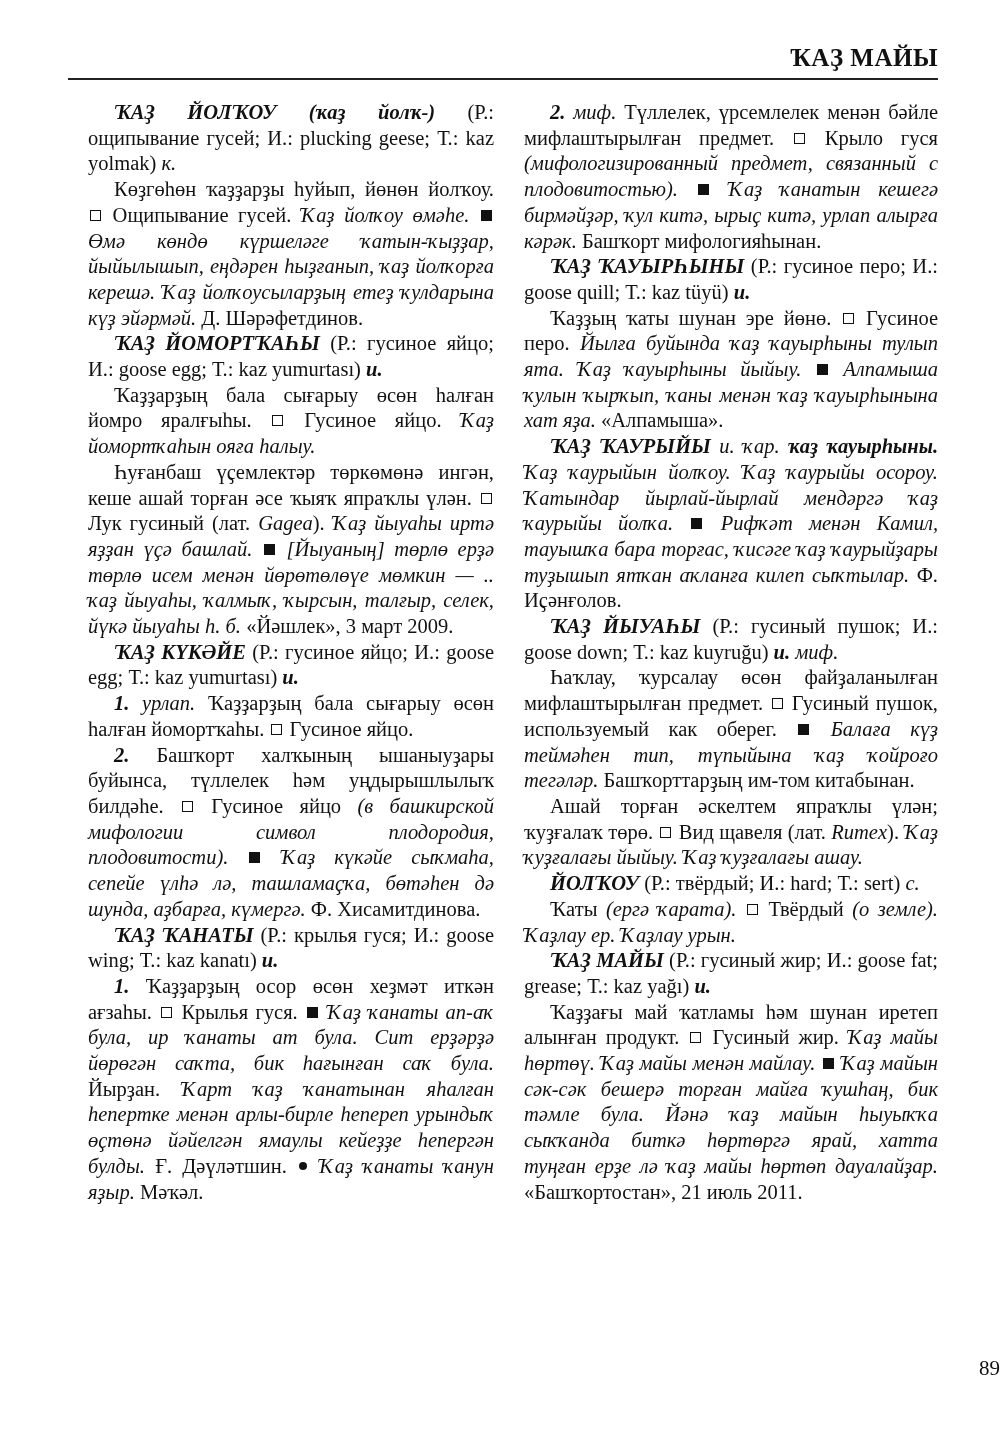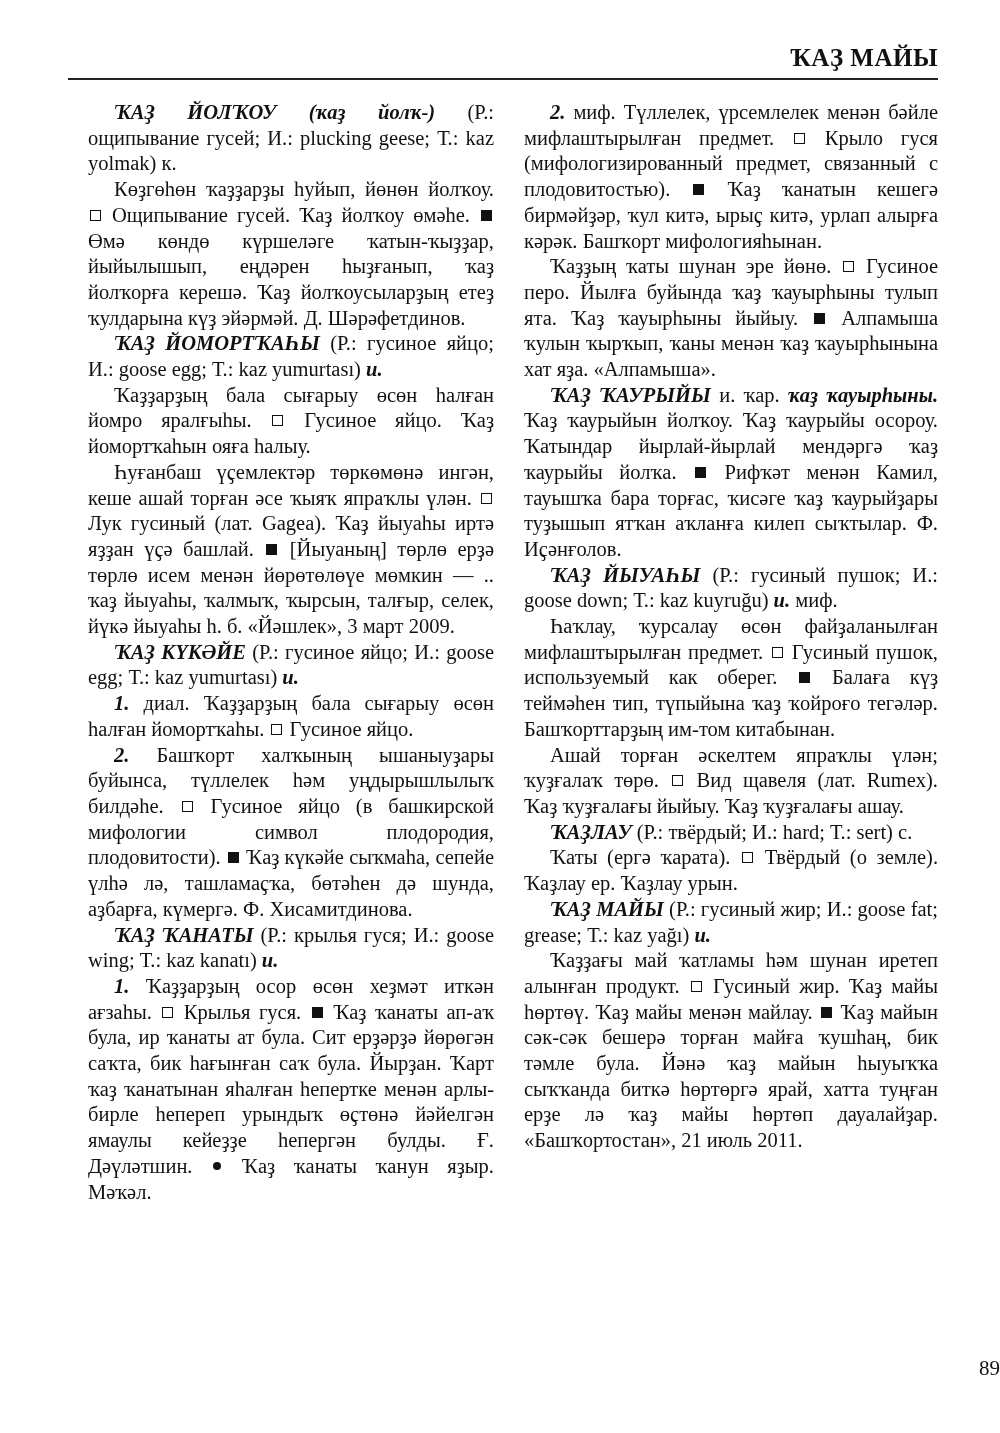--- a/index.html
+++ b/index.html
@@ -20,21 +20,21 @@
   .col {
     position: absolute; top: 100px;
     font-family: "Liberation Serif", serif;
     font-size: 20.5px; line-height: 25.7px;
     text-align: justify; hyphens: manual;
   }
   .col-left { left: 88px; width: 406px; }
   .col-right { left: 524px; width: 414px; }
   .para { margin: 0; text-indent: 26px; }
   .seg-b { font-weight: bold; font-style: italic; }
-  .seg-i { }
+  .seg-i { font-style: italic; }
   .seg-bi { font-weight: bold; font-style: italic; }
   .mk { display: inline-block; width: 11px; height: 11px; vertical-align: 1px; margin: 0 2px; box-sizing: border-box; }
   .mk-open { border: 1.5px solid #111; background: transparent; }
   .mk-filled { background: #111; }
   .mk-dot { width: 8px; height: 8px; border-radius: 50%; background: #111; vertical-align: 3px; }
   .page-number {
     position: absolute; top: 1356px; left: 0; width: 1000px; text-align: right;
     font-family: "Liberation Serif", serif; font-size: 21px;
   }
 </style>
@@ -44,31 +44,32 @@
 <div class="running-head">ҠАҘ МАЙЫ</div>
 <div class="head-rule"></div>
 
 <div class="col col-left">
     <p class="para"><span class="seg-b">ҠАҘ ЙОЛҠОУ (ҡаҙ йолҡ-)</span><span> (Р.: ощипывание гусей; И.: plucking geese; Т.: kaz yolmak) </span><span class="seg-i">к.</span></p>
     <p class="para"><span>Көҙгөһөн ҡаҙҙарҙы һуйып, йөнөн йолҡоу. </span><span class="mk mk-open"></span><span> Ощипывание гусей. </span><span class="seg-i">Ҡаҙ йолҡоу өмәһе. </span><span class="mk mk-filled"></span><span class="seg-i"> Өмә көндө күршеләге ҡатын-ҡыҙҙар, йыйылышып, еңдәрен һыҙғанып, ҡаҙ йолҡорға керешә. Ҡаҙ йолҡоусыларҙың етеҙ ҡулдарына күҙ эйәрмәй.</span><span> Д. Шәрәфетдинов.</span></p>
     <p class="para"><span class="seg-b">ҠАҘ ЙОМОРТҠАҺЫ</span><span> (Р.: гусиное яйцо; И.: goose egg; Т.: kaz yumurtası) </span><span class="seg-bi">и.</span></p>
     <p class="para"><span>Ҡаҙҙарҙың бала сығарыу өсөн һалған йомро яралғыһы. </span><span class="mk mk-open"></span><span> Гусиное яйцо. </span><span class="seg-i">Ҡаҙ йомортҡаһын ояға һалыу.</span></p>
     <p class="para"><span>Һуғанбаш үҫемлектәр төркөмөнә ингән, кеше ашай торған әсе ҡыяҡ япраҡлы үлән. </span><span class="mk mk-open"></span><span> Лук гусиный (лат. </span><span class="seg-i">Gagea</span><span>). </span><span class="seg-i">Ҡаҙ йыуаһы иртә яҙҙан үҫә башлай. </span><span class="mk mk-filled"></span><span class="seg-i"> [Йыуаның] төрлө ерҙә төрлө исем менән йөрөтөлөүе мөмкин — .. ҡаҙ йыуаһы, ҡалмыҡ, ҡырсын, талғыр, селек, йүкә йыуаһы һ. б.</span><span> «Йәшлек», 3 март 2009.</span></p>
     <p class="para"><span class="seg-b">ҠАҘ КҮКӘЙЕ</span><span> (Р.: гусиное яйцо; И.: goose egg; Т.: kaz yumurtası) </span><span class="seg-bi">и.</span></p>
-    <p class="para"><span class="seg-b">1.</span><span class="seg-i"> диал.</span><span> Ҡаҙҙарҙың бала сығарыу өсөн һалған йомортҡаһы. </span><span class="mk mk-open"></span><span> Гусиное яйцо.</span></p>
+    <p class="para"><span class="seg-b">1.</span><span class="seg-i"> урлап.</span><span> Ҡаҙҙарҙың бала сығарыу өсөн һалған йомортҡаһы. </span><span class="mk mk-open"></span><span> Гусиное яйцо.</span></p>
     <p class="para"><span class="seg-b">2.</span><span> Башҡорт халҡының ышаныуҙары буйынса, түллелек һәм уңдырышлылыҡ билдәһе. </span><span class="mk mk-open"></span><span> Гусиное яйцо </span><span class="seg-i">(в башкирской мифологии символ плодородия, плодовитости). </span><span class="mk mk-filled"></span><span class="seg-i"> Ҡаҙ күкәйе сыҡмаһа, сепейе үлһә лә, ташламаҫҡа, бөтәһен дә шунда, аҙбарға, күмергә.</span><span> Ф. Хисамитдинова.</span></p>
     <p class="para"><span class="seg-b">ҠАҘ ҠАНАТЫ</span><span> (Р.: крылья гуся; И.: goose wing; Т.: kaz kanatı) </span><span class="seg-bi">и.</span></p>
     <p class="para"><span class="seg-b">1.</span><span> Ҡаҙҙарҙың осор өсөн хеҙмәт иткән ағзаһы. </span><span class="mk mk-open"></span><span> Крылья гуся. </span><span class="mk mk-filled"></span><span class="seg-i"> Ҡаҙ ҡанаты ап-аҡ була, ир ҡанаты ат була. Сит ерҙәрҙә йөрөгән саҡта, бик һағынған саҡ була.</span><span> Йырҙан. </span><span class="seg-i">Ҡарт ҡаҙ ҡанатынан яһалған һепертке менән арлы-бирле һепереп урындыҡ өҫтөнә йәйелгән ямаулы кейеҙҙе һепергән булды.</span><span> Ғ. Дәүләтшин. </span><span class="mk mk-dot"></span><span class="seg-i"> Ҡаҙ ҡанаты ҡанун яҙыр.</span><span> Мәҡәл.</span></p>
   </div>
 <div class="col col-right">
     <p class="para"><span class="seg-b">2.</span><span class="seg-i"> миф.</span><span> Түллелек, үрсемлелек менән бәйле мифлаштырылған предмет. </span><span class="mk mk-open"></span><span> Крыло гуся </span><span class="seg-i">(мифологизированный предмет, связанный с плодовитостью). </span><span class="mk mk-filled"></span><span class="seg-i"> Ҡаҙ ҡанатын кешегә бирмәйҙәр, ҡул китә, ырыҫ китә, урлап алырға кәрәк.</span><span> Башҡорт мифологияһынан.</span></p>
+    <p class="para"><span class="seg-b">ҠАҘ ҠАУЫРҺЫНЫ</span><span> (Р.: гусиное перо; И.: goose quill; Т.: kaz tüyü) </span><span class="seg-bi">и.</span></p>
     <p class="para"><span>Ҡаҙҙың ҡаты шунан эре йөнө. </span><span class="mk mk-open"></span><span> Гусиное перо. </span><span class="seg-i">Йылға буйында ҡаҙ ҡауырһыны тулып ята. Ҡаҙ ҡауырһыны йыйыу. </span><span class="mk mk-filled"></span><span class="seg-i"> Алпамыша ҡулын ҡырҡып, ҡаны менән ҡаҙ ҡауырһынына хат яҙа.</span><span> «Алпамыша».</span></p>
     <p class="para"><span class="seg-b">ҠАҘ ҠАУРЫЙЫ</span><span class="seg-i"> и. ҡар.</span><span class="seg-b"> ҡаҙ ҡауырһыны.</span><span class="seg-i"> Ҡаҙ ҡаурыйын йолҡоу. Ҡаҙ ҡаурыйы осороу. Ҡатындар йырлай-йырлай мендәргә ҡаҙ ҡаурыйы йолҡа. </span><span class="mk mk-filled"></span><span class="seg-i"> Рифҡәт менән Камил, тауышҡа бара торғас, ҡисәге ҡаҙ ҡаурыйҙары туҙышып ятҡан аҡланға килеп сыҡтылар.</span><span> Ф. Иҫәнғолов.</span></p>
     <p class="para"><span class="seg-b">ҠАҘ ЙЫУАҺЫ</span><span> (Р.: гусиный пушок; И.: goose down; Т.: kaz kuyruğu) </span><span class="seg-bi">и.</span><span class="seg-i"> миф.</span></p>
     <p class="para"><span>Һаҡлау, ҡурсалау өсөн файҙаланылған мифлаштырылған предмет. </span><span class="mk mk-open"></span><span> Гусиный пушок, используемый как оберег. </span><span class="mk mk-filled"></span><span class="seg-i"> Балаға күҙ теймәһен тип, түпыйына ҡаҙ ҡойроғо тегәләр.</span><span> Башҡорттарҙың им-том китабынан.</span></p>
     <p class="para"><span>Ашай торған әскелтем япраҡлы үлән; ҡуҙғалаҡ төрө. </span><span class="mk mk-open"></span><span> Вид щавеля (лат. </span><span class="seg-i">Rumex</span><span>). </span><span class="seg-i">Ҡаҙ ҡуҙғалағы йыйыу. Ҡаҙ ҡуҙғалағы ашау.</span></p>
-    <p class="para"><span class="seg-b">ҠАҘЛАУ</span><span> (Р.: твёрдый; И.: hard; Т.: sert) </span><span class="seg-i">с.</span></p>
+    <p class="para"><span class="seg-b">ЙОЛҠОУ</span><span> (Р.: твёрдый; И.: hard; Т.: sert) </span><span class="seg-i">с.</span></p>
     <p class="para"><span>Ҡаты </span><span class="seg-i">(ергә ҡарата).</span><span> </span><span class="mk mk-open"></span><span> Твёрдый </span><span class="seg-i">(о земле). Ҡаҙлау ер. Ҡаҙлау урын.</span></p>
     <p class="para"><span class="seg-b">ҠАҘ МАЙЫ</span><span> (Р.: гусиный жир; И.: goose fat; grease; Т.: kaz yağı) </span><span class="seg-bi">и.</span></p>
     <p class="para"><span>Ҡаҙҙағы май ҡатламы һәм шунан иретеп алынған продукт. </span><span class="mk mk-open"></span><span> Гусиный жир. </span><span class="seg-i">Ҡаҙ майы һөртөү. Ҡаҙ майы менән майлау. </span><span class="mk mk-filled"></span><span class="seg-i"> Ҡаҙ майын сәк-сәк бешерә торған майға ҡушһаң, бик тәмле була. Йәнә ҡаҙ майын һыуыҡҡа сыҡҡанда биткә һөртөргә ярай, хатта туңған ерҙе лә ҡаҙ майы һөртөп дауалайҙар.</span><span> «Башҡортостан», 21 июль 2011.</span></p>
   </div>
 
 <div class="page-number">89</div>
 
 </body></html>

